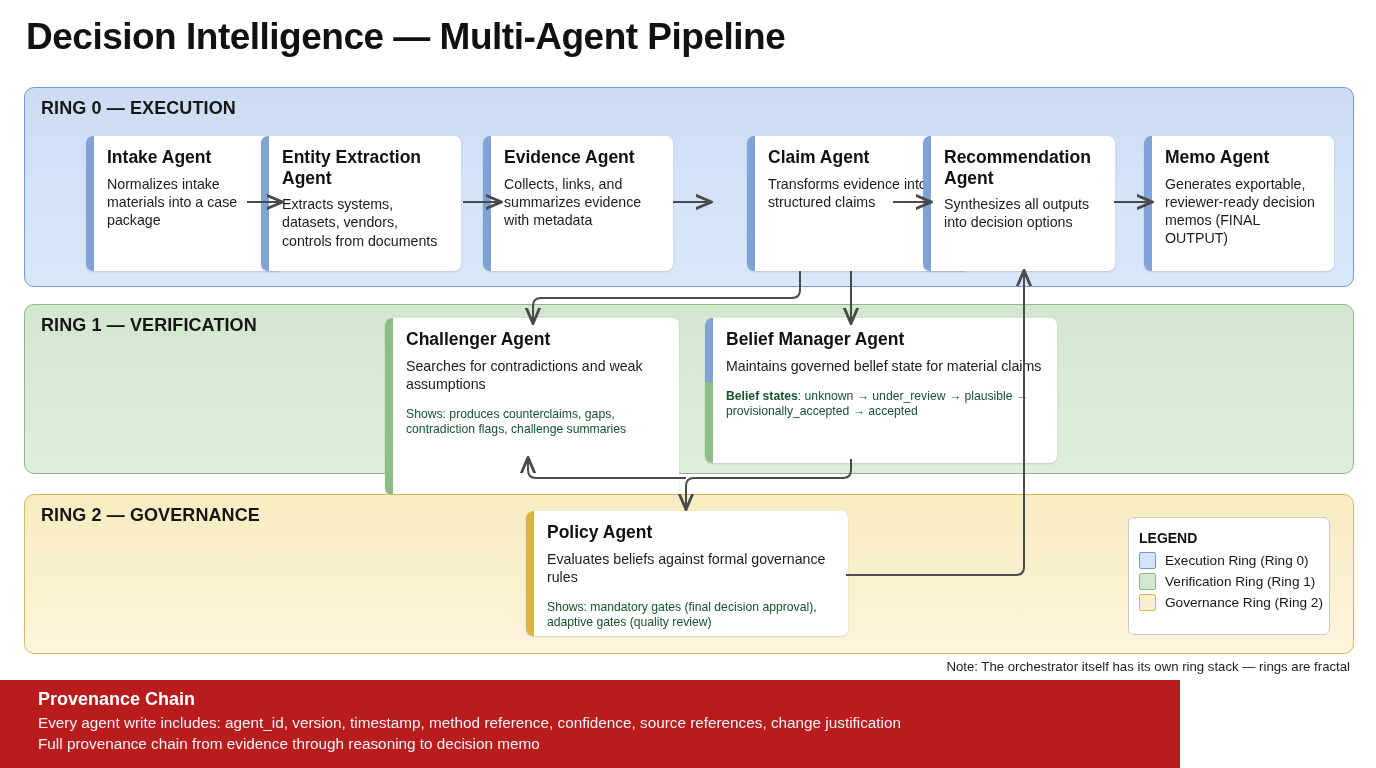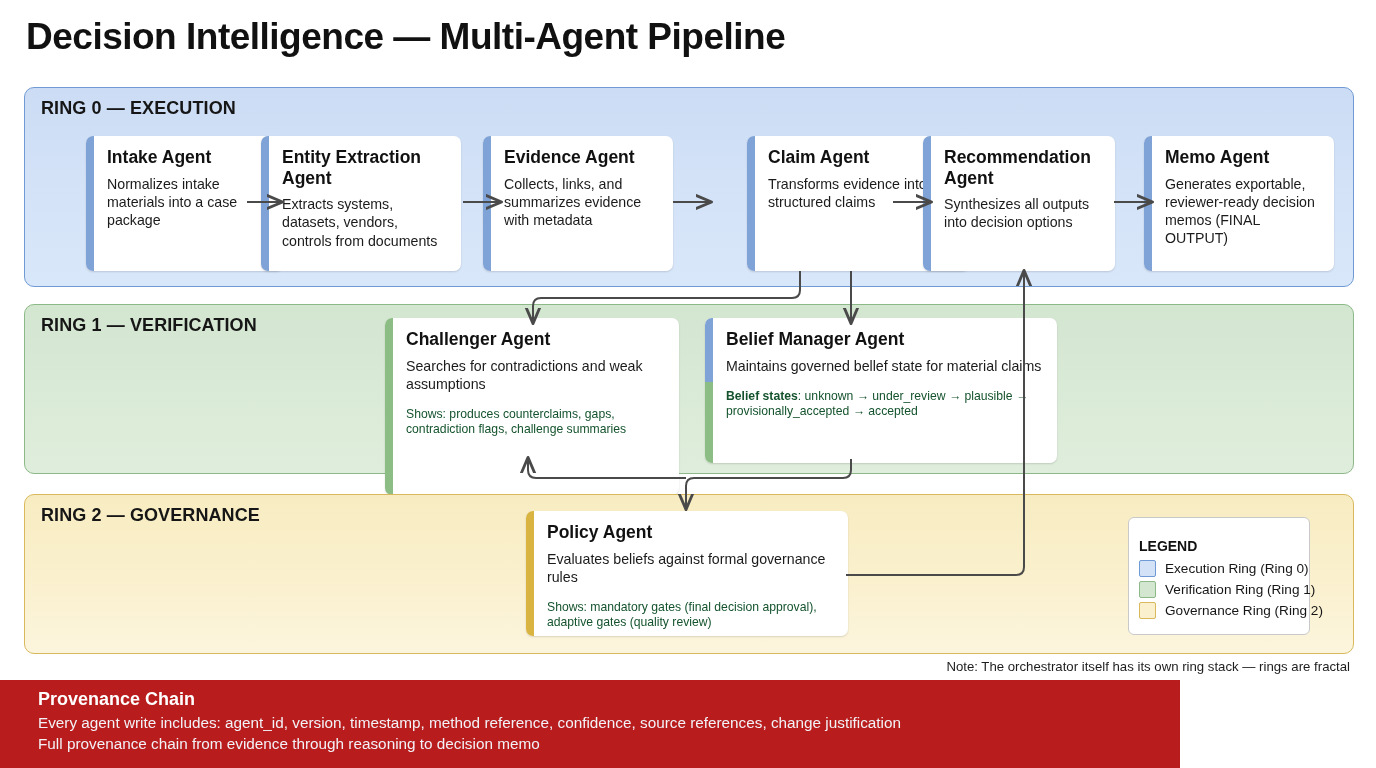--- a/index.html
+++ b/index.html
@@ -112,26 +112,26 @@
     position: absolute;
     left: 0; top: 0;
     width: 1376px; height: 768px;
     pointer-events: none;
   }
 
   
   #legend {
     position: absolute;
     left: 1128px; top: 517px;
-    width: 182px; height: 118px;
+    width: 202px; height: 118px;
     background: #ffffff;
     border: 1.4px solid #c9c9c9;
     border-radius: 6px;
     box-sizing: border-box;
-    padding: 20px 10px;
+    padding: 12px 10px;
   }
   #legend .legend-title {
     font-size: 14px;
     font-weight: bold;
     color: #111111;
     margin-bottom: 6px;
   }
   .legend-row {
     display: flex;
     align-items: center;

